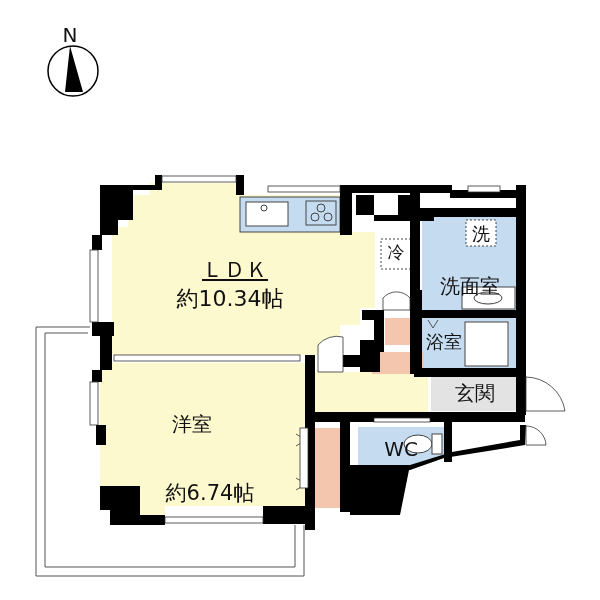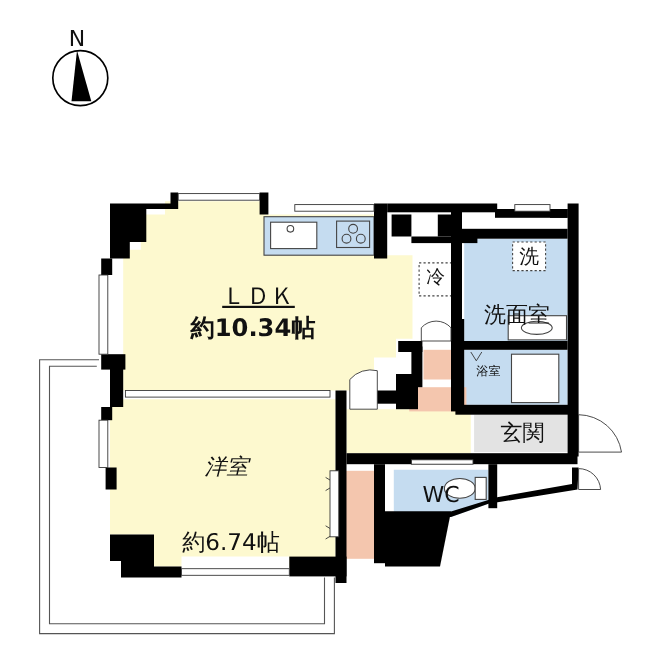--- a/index.html
+++ b/index.html
@@ -110,23 +110,23 @@
     <polyline points="296,478 306,484 296,490" fill="none"></polyline>
     <polyline points="428,320 433,328 438,320" fill="none"></polyline>
     <rect x="300" y="428" width="8" height="60"></rect>
     <rect x="374" y="418" width="56" height="4"></rect>
   </g>
 </svg>
 
 <div class="lbl" style="left:58px;top:24px;width:24px;font-size:20px;">N</div>
 
 <div class="lbl" style="left:180px;top:257px;width:110px;font-size:22px;text-decoration:underline;">ＬＤＫ</div>
-<div class="lbl" style="left:150px;top:286px;width:160px;font-size:22px;font-weight:bold;">約10.34帖</div>
+<div class="lbl" style="left:150px;top:286px;width:160px;font-size:22px;">約10.34帖</div>
 
-<div class="lbl" style="left:166px;top:413px;width:80px;font-size:20px;font-style:italic;">洋室</div>
+<div class="lbl" style="left:152px;top:413px;width:80px;font-size:20px;">洋室</div>
 <div class="lbl" style="left:140px;top:441px;width:140px;font-size:21px;margin-top:40px;">約6.74帖</div>
 
 <div class="lbl" style="left:430px;top:255px;width:80px;font-size:20px;margin-top:20px;">洗面室</div>
 <div class="lbl" style="left:466px;top:224px;width:30px;font-size:18px;">洗</div>
-<div class="lbl" style="left:423px;top:332px;width:42px;font-size:11px;text-align:center;">浴室</div>
+<div class="lbl" style="left:423px;top:332px;width:42px;font-size:18px;text-align:center;">浴室</div>
 <div class="lbl" style="left:440px;top:382px;width:70px;font-size:20px;">玄関</div>
 <div class="lbl" style="left:376px;top:438px;width:50px;font-size:20px;">WC</div>
 <div class="lbl" style="left:381px;top:243px;width:30px;font-size:17px;">冷</div>
 
 </body></html>

